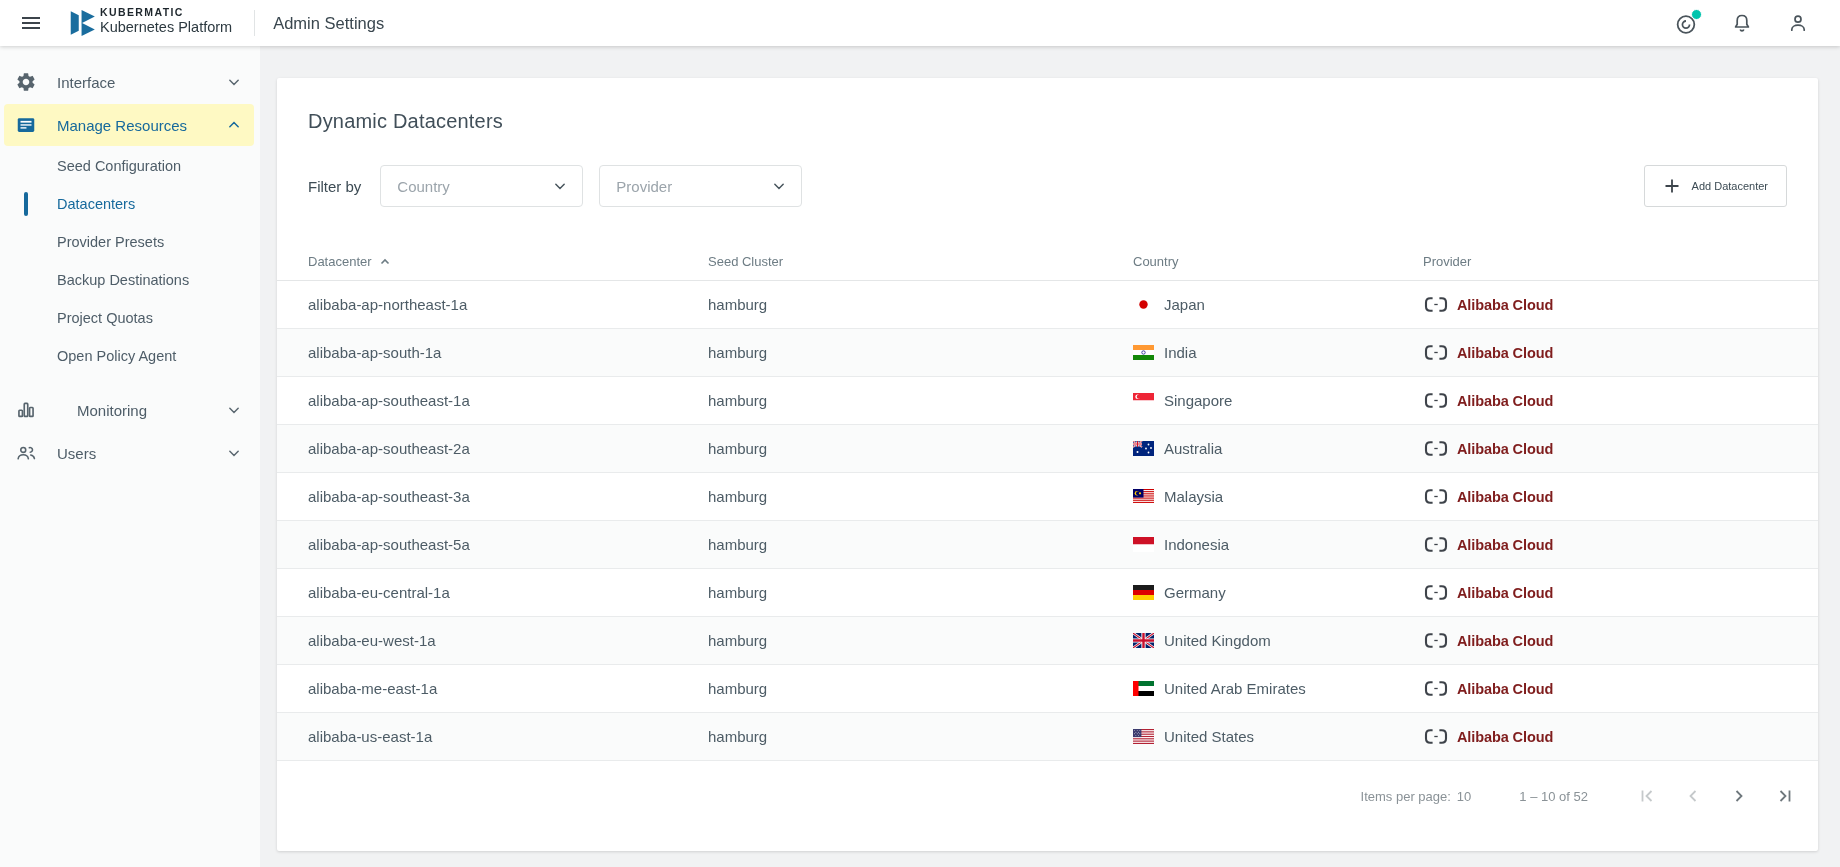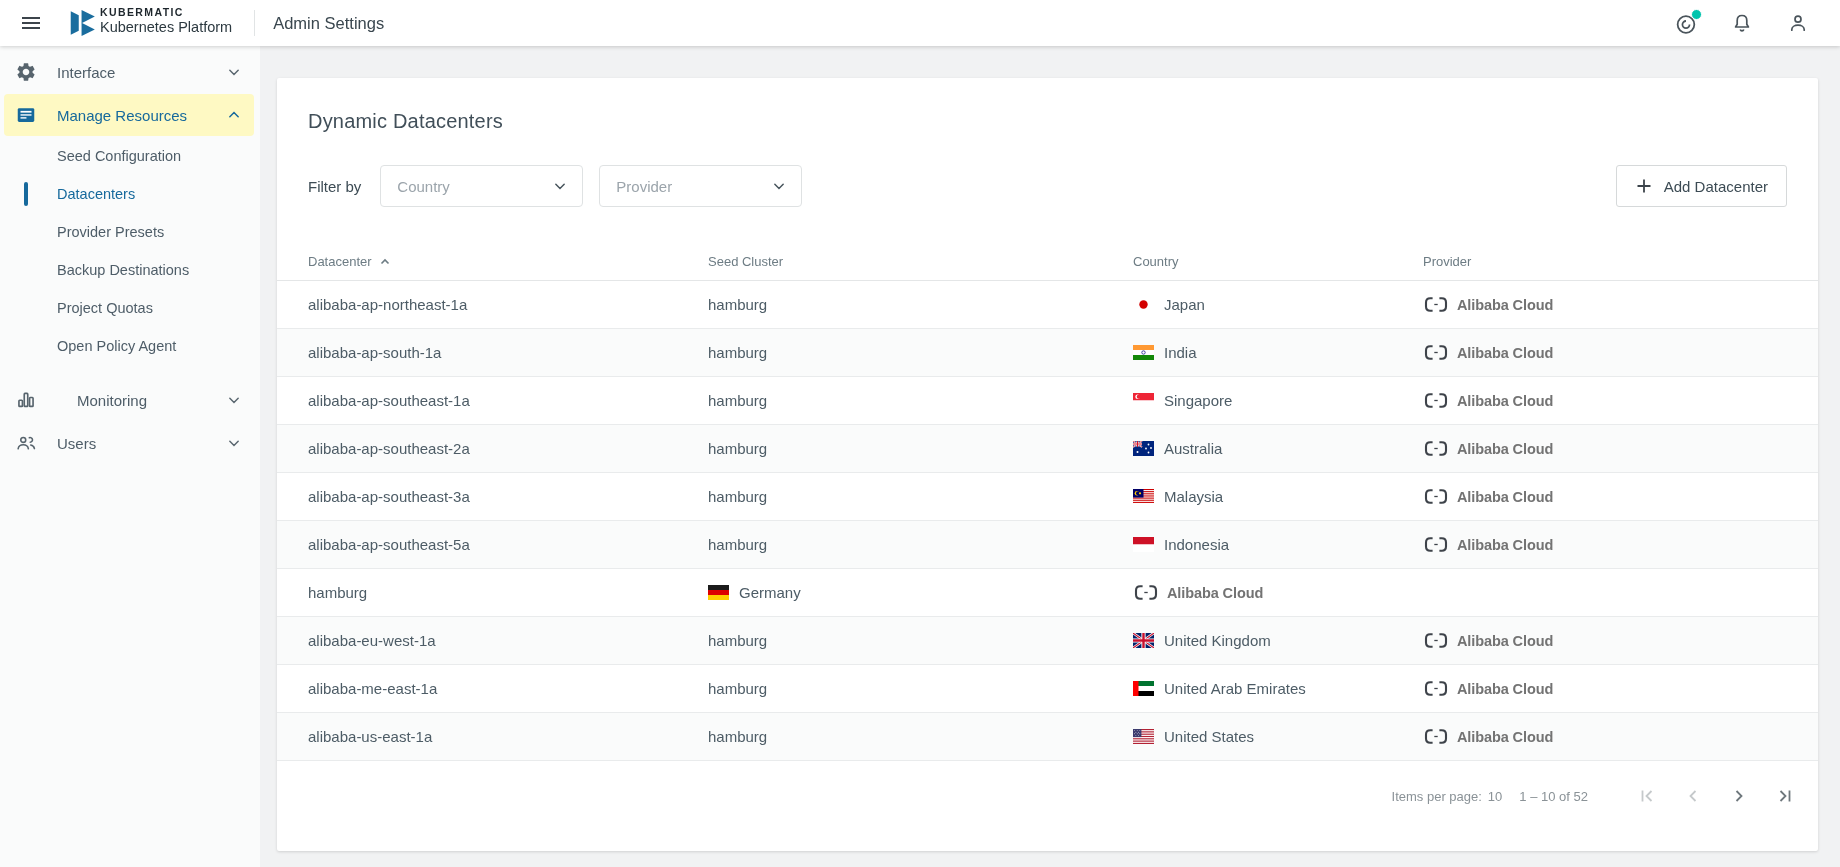--- a/index.html
+++ b/index.html
@@ -18,57 +18,57 @@
   .menu-btn { background:none; border:none; width:38px; height:38px; display:flex; align-items:center; justify-content:center; cursor:pointer; }
   .brand { display:flex; align-items:flex-start; margin-left:16px; cursor:pointer; }
   .brand-name { font-size:10.5px; font-weight:bold; letter-spacing:1.4px; color:#1d262c; }
   .brand-sub  { font-size:14.5px; color:#2c3940; margin-top:1px; }
   .tb-divider { width:1px; height:26px; background:#e1e4e5; margin:0 18px 0 22px; }
   .page-title { font-size:16.5px; color:#3a474f; }
   .tb-actions { margin-left:auto; display:flex; align-items:center; gap:28px; padding-right:14px; }
   .tb-btn { position:relative; width:28px; height:28px; display:flex; align-items:center; justify-content:center; background:none; border:none; cursor:pointer; padding:0; }
   
   .app { display:flex; height:821px; }
-  .sidebar { width:260px; background:#fafbfb; padding-top:4px; flex:none; }
+  .sidebar { width:260px; background:#fafbfb; padding-top:14px; flex:none; }
   .nav-section { height:42px; display:flex; align-items:center; margin:1px 6px 1px 4px; padding:0 10px; border-radius:4px; cursor:pointer; color:#4e5d68; }
   .nav-section .nav-icon { width:24px; display:flex; justify-content:center; }
   .nav-section .nav-label { margin-left:19px; font-size:15px; }
   .nav-section.active { background:#fef9c3; }
   .nav-section.active .nav-label { color:#16699c; }
   .nav-section.spaced { margin-top:14px;gap:20px; }
   .nav-chev { margin-left:auto; display:flex; }
   .nav-sub { height:38px; display:flex; align-items:center; padding-left:57px; font-size:14.5px; color:#4e5d68; cursor:pointer; position:relative; }
   .nav-sub.selected { color:#16699c; }
   .nav-sub.selected::before { content:""; position:absolute; left:24px; top:7px; bottom:7px; width:4px; border-radius:2px; background:#16699c; }
   .content { flex:1; padding:32px 22px 16px 17px; }
   .card { background:#fff; height:100%; box-shadow:0 1px 3px rgba(0,0,0,.14); border-radius:2px; display:flex; flex-direction:column; }
   .card-title { font-size:20px; font-weight:400; color:#414f59; margin:32px 31px; letter-spacing:.2px; }
   
   .filter-row { display:flex; align-items:center; padding:0 31px; }
   .filter-label { font-size:15px; color:#3c4b54; margin-right:19px; }
   .select { width:203px; height:42px; border:1px solid #dfe2e3; border-radius:4px; display:flex; align-items:center; padding:0 12px 0 16px; margin-right:16px; cursor:pointer; background:#fff; }
   .select .ph { font-size:15px; color:#9ba4ab; flex:1; }
-  .add-btn { margin-left:auto; height:42px; border:1px solid #d6d9da; border-radius:3px; background:#fff; display:flex; align-items:center; gap:11px; padding:0 18px; font-size:15px; color:#3c4b54; cursor:pointer; font-family:inherit; }
+  .add-btn { margin-left:auto; height:42px; border:1px solid #d6d9da; border-radius:3px; background:#fff; display:flex; align-items:center; gap:11px; padding:0 18px; font-size:11px; color:#3c4b54; cursor:pointer; font-family:inherit; }
   
   .table { margin-top:36px; }
   .thead-row, .tr { display:grid; grid-template-columns:431px 425px 290px 1fr; align-items:center; }
   .thead-row { height:38px; border-bottom:1px solid #e4e6e7; }
   .th { display:flex; align-items:center; gap:6px; font-size:13px; color:#6d7c84; cursor:pointer; }
   .th:first-child { padding-left:31px; }
   .tr { height:48px; border-bottom:1px solid #e9ebec; font-size:15px; color:#4d5c66; cursor:pointer; }
   .tr:nth-child(even) { background:#fafbfb; }
   .td:first-child { padding-left:31px; }
   .td-country { display:flex; align-items:center; gap:10px; }
   .flag { display:flex; }
   .td-provider { display:flex; align-items:center; gap:8px; }
-  .provider-name { font-size:14.5px; font-weight:600; color:#737373; letter-spacing:-.1px; }
+  .provider-name { font-size:14.5px; font-weight:600; color:#7f1d1d; letter-spacing:-.1px; }
   
   .pagination { display:flex; align-items:center; justify-content:flex-end; padding:20px 18px 0 0; color:#8a9297; font-size:13px; }
   .pg-ipp-label { margin-right:6px; }
-  .pg-ipp-value { margin-right:17px; }
+  .pg-ipp-value { margin-right:48px; }
   .pg-range { margin-right:44px; }
   .pg-buttons { display:flex; align-items:center; gap:16px; }
   .pg-btn { width:30px; height:30px; display:flex; align-items:center; justify-content:center; background:none; border:none; padding:0; cursor:pointer; }
   .pg-btn.disabled { cursor:default; }
 </style>
 </head>
 <body>
 
 <header class="topbar">
   <button class="menu-btn">
@@ -405,20 +405,21 @@
                   <svg width="26" height="17" viewBox="0 0 26 17" fill="none">
                     <path d="M9.6 2.3H7.2C4.4 2.3 3 3.7 3 6.5v4c0 2.8 1.4 4.2 4.2 4.2h2.4" stroke="#3e434a" stroke-width="2.1"></path>
                     <path d="M16.4 2.3h2.4C21.6 2.3 23 3.7 23 6.5v4c0 2.8-1.4 4.2-4.2 4.2h-2.4" stroke="#3e434a" stroke-width="2.1"></path>
                     <path d="M11.3 8.5h3.4" stroke="#3e434a" stroke-width="1.3"></path>
                   </svg>
                 </span>
       <span class="provider-name">Alibaba Cloud</span>
     </div>
   </div>
             <div class="tr">
+    <div class="td">alibaba-eu-central-1a</div>
     <div class="td">hamburg</div>
     <div class="td td-country">
       <span class="flag">
                   <svg width="21" height="15" viewBox="0 0 21 15">
                     <rect width="21" height="5" fill="#1b1b1b"></rect>
                     <rect y="5" width="21" height="5" fill="#dd0000"></rect>
                     <rect y="10" width="21" height="5" fill="#ffce00"></rect>
                   </svg>
                 </span>
       <span>Germany</span>

